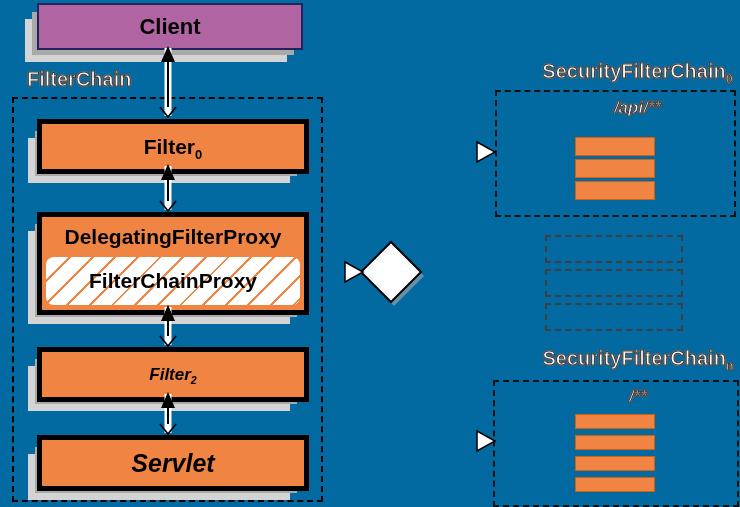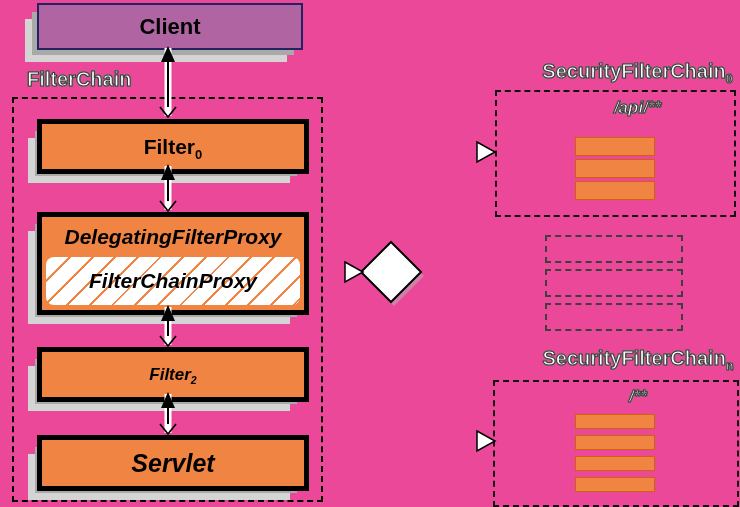--- a/index.html
+++ b/index.html
@@ -1,28 +1,28 @@
 <!DOCTYPE html>
 <html><head>
 <meta charset="utf-8">
 <style>
   html,body{margin:0;padding:0;background:#fff;}
   .canvas{
-    position:relative;width:740px;height:507px;background:#ec4899;overflow:hidden;
+    position:relative;width:740px;height:507px;background:#0369a1;overflow:hidden;
     z-index:0;font-family:"Liberation Sans",sans-serif;font-weight:bold;color:#000;
   }
   
   .stack::before{content:"";position:absolute;inset:0;transform:translate(-14px,14px);background:#d4d4d4;z-index:-2;}
   .stack::after{content:"";position:absolute;inset:0;transform:translate(-7px,7px);background:#a9a9a9;z-index:-1;}
 
   .box{position:absolute;display:flex;align-items:center;justify-content:center;text-align:center;}
   .client{left:37px;top:3px;width:262px;height:43px;background:#B164A2;border:2px solid #23235F;font-size:22px;}
   .orange{background:#F08442;border:5px solid #000000;}
   .filter0{left:37px;top:119px;width:262px;height:45px;font-size:21px;}
-  .delegating{left:37px;top:212px;width:262px;height:93px;font-size:21px;flex-direction:column;justify-content:flex-start;font-style:italic;}
+  .delegating{left:37px;top:212px;width:262px;height:93px;font-size:21px;flex-direction:column;justify-content:flex-start;}
   .del-title{margin-top:7px;line-height:26px;}
   .hatch-box{
     position:absolute;left:4px;right:4px;top:40px;bottom:5px;
     background:repeating-linear-gradient(135deg,#F08442 0,#F08442 2px,rgba(0,0,0,0) 2px,rgba(0,0,0,0) 16px),#ffffff;
     display:flex;align-items:center;justify-content:center;font-size:21px;border-radius:8px;
   }
   .filter2{left:37px;top:347px;width:262px;height:45px;font-size:17px;font-style:italic;}
   .servlet{left:37px;top:435px;width:262px;height:46px;font-size:25px;font-style:italic;}
   sub{font-size:62%;line-height:0;}
 

